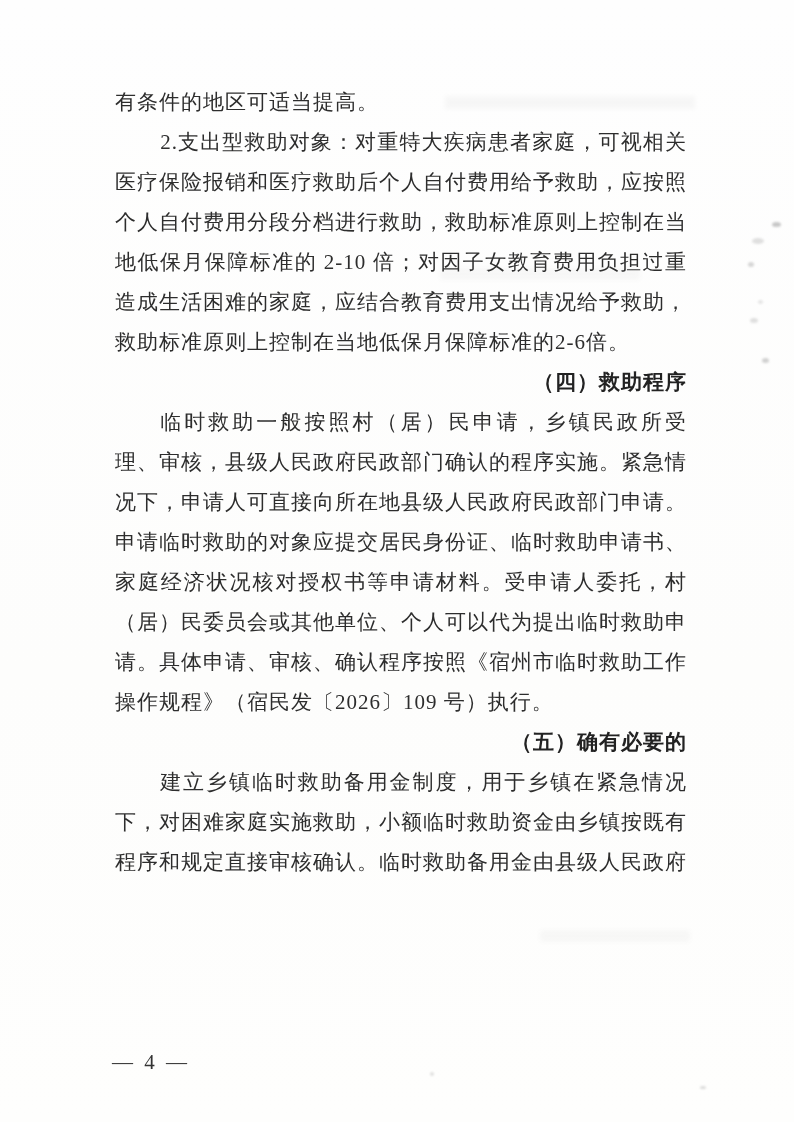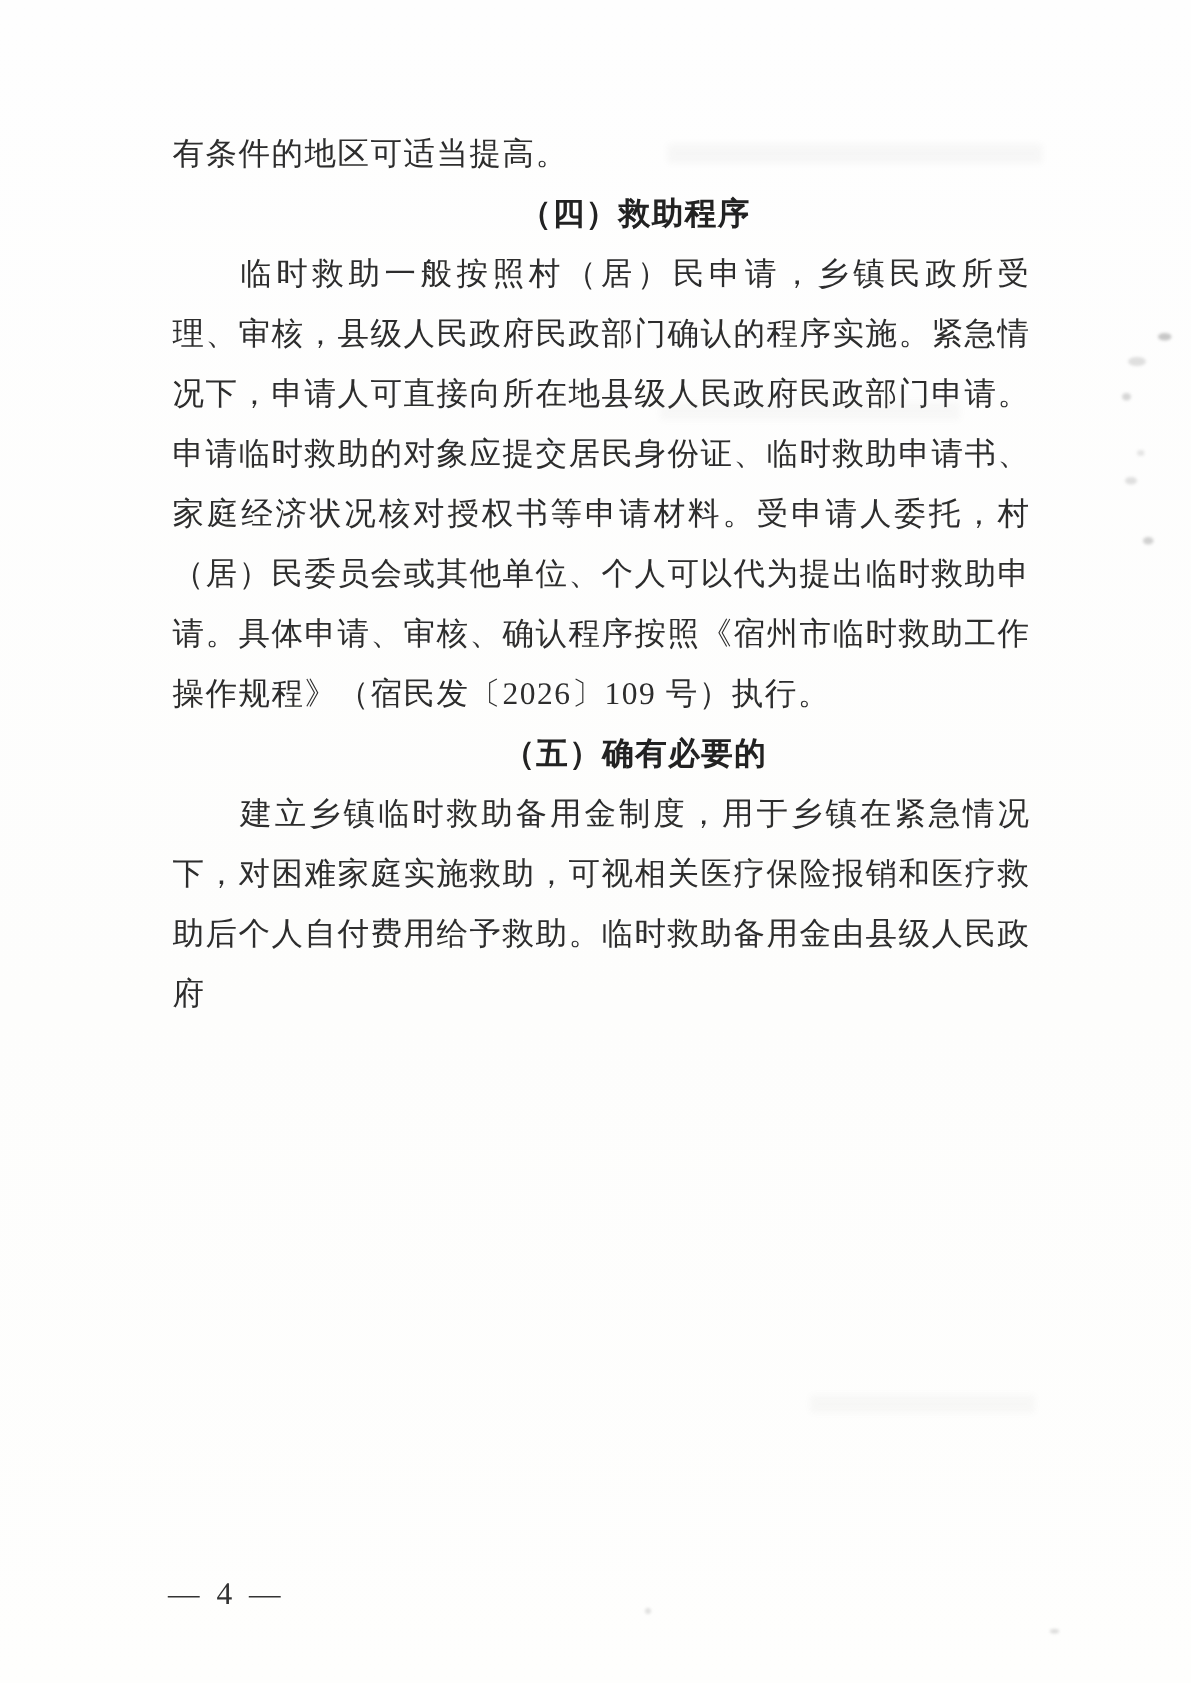--- a/index.html
+++ b/index.html
@@ -32,21 +32,21 @@
     text-indent: 2.15em;
   }
 
   .body-text p.continuation {
     text-indent: 0;
   }
 
   .body-text p.heading {
     font-weight: bold;
     color: #222222;
-    text-align: center;
+    text-align: right;
   }
 
   .footer {
     position: absolute;
     left: 112px;
     top: 1050px;
     font-size: 21px;
     letter-spacing: 3px;
     color: #333333;
   }
@@ -79,28 +79,29 @@
 </style>
 </head>
 <body>
 
 <div class="page">
 
   <div class="body-text">
     <p class="continuation">有条件的地区可适当提高。</p>
 
 
+    <p>2.支出型救助对象：对重特大疾病患者家庭，可视相关医疗保险报销和医疗救助后个人自付费用给予救助，应按照个人自付费用分段分档进行救助，救助标准原则上控制在当地低保月保障标准的 2-10 倍；对因子女教育费用负担过重造成生活困难的家庭，应结合教育费用支出情况给予救助，救助标准原则上控制在当地低保月保障标准的2-6倍。</p>
 
     <p class="heading">（四）救助程序</p>
 
     <p>临时救助一般按照村（居）民申请，乡镇民政所受理、审核，县级人民政府民政部门确认的程序实施。紧急情况下，申请人可直接向所在地县级人民政府民政部门申请。申请临时救助的对象应提交居民身份证、临时救助申请书、家庭经济状况核对授权书等申请材料。受申请人委托，村（居）民委员会或其他单位、个人可以代为提出临时救助申请。具体申请、审核、确认程序按照《宿州市临时救助工作操作规程》（宿民发〔2026〕109 号）执行。</p>
 
     <p class="heading">（五）确有必要的</p>
 
-    <p>建立乡镇临时救助备用金制度，用于乡镇在紧急情况下，对困难家庭实施救助，可视相关医疗保险报销和医疗救助后个人自付费用给予救助。临时救助备用金由县级人民政府</p>
+    <p>建立乡镇临时救助备用金制度，用于乡镇在紧急情况下，对困难家庭实施救助，小额临时救助资金由乡镇按既有程序和规定直接审核确认。临时救助备用金由县级人民政府</p>
   </div>
 
   <div class="footer">— 4 —</div>
 
   <div class="speck s1"></div>
   <div class="speck s2"></div>
   <div class="speck s3"></div>
   <div class="speck s4"></div>
   <div class="speck s5"></div>
   <div class="speck s6"></div>

